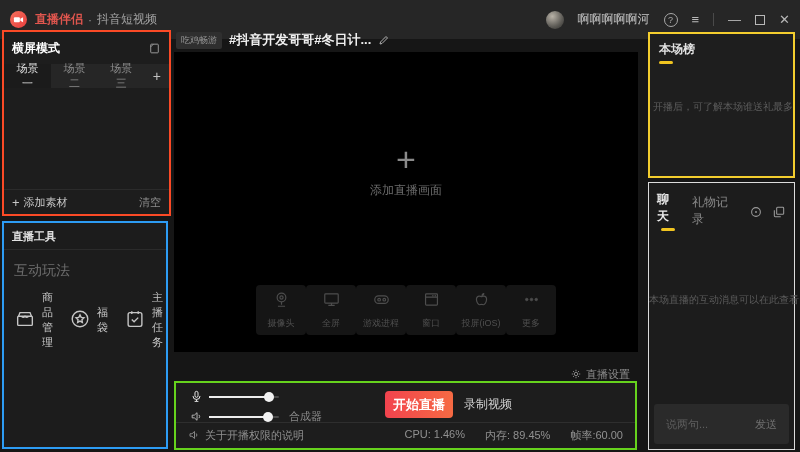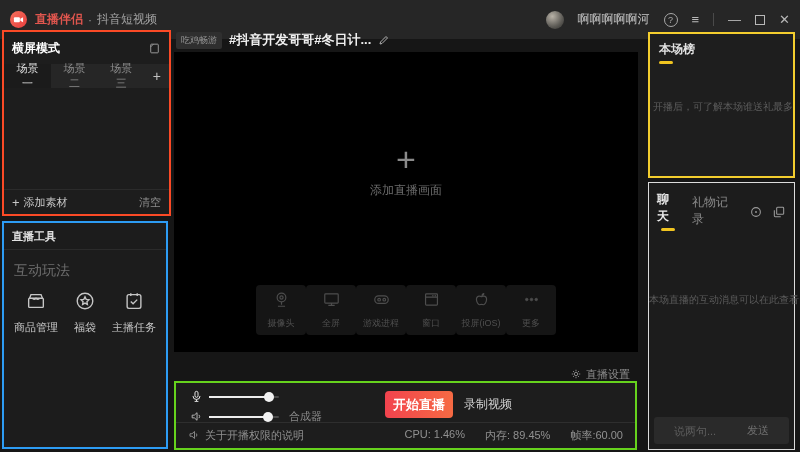--- a/index.html
+++ b/index.html
@@ -32,21 +32,21 @@
   .scene-footer { height:25px; border-top:1px solid #2b2b2b; display:flex; align-items:center; padding:0 8px; font-size:11px; }
   .add-material { color:#c8c8c8; display:flex; align-items:center; gap:4px; }
   .add-material .plus { font-size:13px; color:#c8c8c8; }
   .clear-btn { margin-left:auto; color:#8d8d8d; }
 
   
   .tools-panel { position:absolute; left:2px; top:221px; width:166px; height:228px; border:2px solid #2d9cf4; background:#1c1c1c; }
   .tools-header { height:27px; border-bottom:1px solid #2b2b2b; display:flex; align-items:center; padding:0 8px; color:#e3e3e3; font-size:11px; font-weight:bold; }
   .tools-section { color:#6e6e6e; font-size:14px; padding:12px 10px 10px; }
   .tools-row { display:flex; padding:0 10px; gap:16px; }
-  .tool-item { display:flex; flex-direction:column; align-items:center; gap:6px; color:#c6c6c6; font-size:11px;justify-content:space-between; }
+  .tool-item { display:flex; flex-direction:row; align-items:center; gap:6px; color:#c6c6c6; font-size:11px;justify-content:space-between; }
   .tool-item svg { stroke:#c6c6c6; }
 
   
   .stage-titlebar { position:absolute; left:176px; top:31px; height:18px; display:flex; align-items:center; gap:7px; }
   .category-badge { background:#2f2f2f; color:#969696; font-size:9px; padding:2px 5px; border-radius:2px; white-space:nowrap; }
   .stream-title { color:#f0f0f0; font-size:13px; font-weight:bold; white-space:nowrap; }
   .edit-icon { color:#b0b0b0; display:flex; }
 
   
   .canvas { position:absolute; left:174px; top:52px; width:464px; height:300px; background:#000; }
@@ -89,21 +89,21 @@
 
   
   .chat-panel { position:absolute; left:648px; top:182px; width:147px; height:268px; border:1px solid #dcdcdc; background:#1c1c1c; }
   .chat-tabs { display:flex; align-items:center; padding:8px 8px 0; gap:13px; }
   .chat-tab { font-size:12px; color:#8a8a8a; display:flex; flex-direction:column; align-items:center; gap:3px; }
   .chat-tab.active .chat-tab-label { color:#ececec; font-weight:bold; }
   .chat-underline { width:14px; height:3px; background:#f0c420; border-radius:2px; }
   .chat-icons { margin-left:auto; display:flex; gap:9px; padding-top:1px; }
   .chat-icons svg { stroke:#9a9a9a; }
   .chat-empty { position:absolute; left:0; right:0; top:110px; text-align:center; color:#5c5c5c; font-size:10px; white-space:nowrap; }
-  .chat-input-bar { position:absolute; left:5px; right:5px; bottom:5px; height:27px; background:#2a2a2a; border-radius:3px; display:flex; align-items:center; padding:0 20px; }
+  .chat-input-bar { position:absolute; left:5px; right:5px; bottom:5px; height:40px; background:#2a2a2a; border-radius:3px; display:flex; align-items:center; padding:0 12px; }
   .chat-input { flex:1; min-width:0; background:transparent; border:none; outline:none; color:#ddd; font-size:11px; font-family:inherit; }
   .chat-input::placeholder { color:#5e5e5e; }
   .send-btn { color:#6f6f6f; font-size:11px; background:none; border:none; flex:0 0 auto; }
 </style>
 </head>
 <body>
 
 <div id="window">
 
   <div class="topbar">

